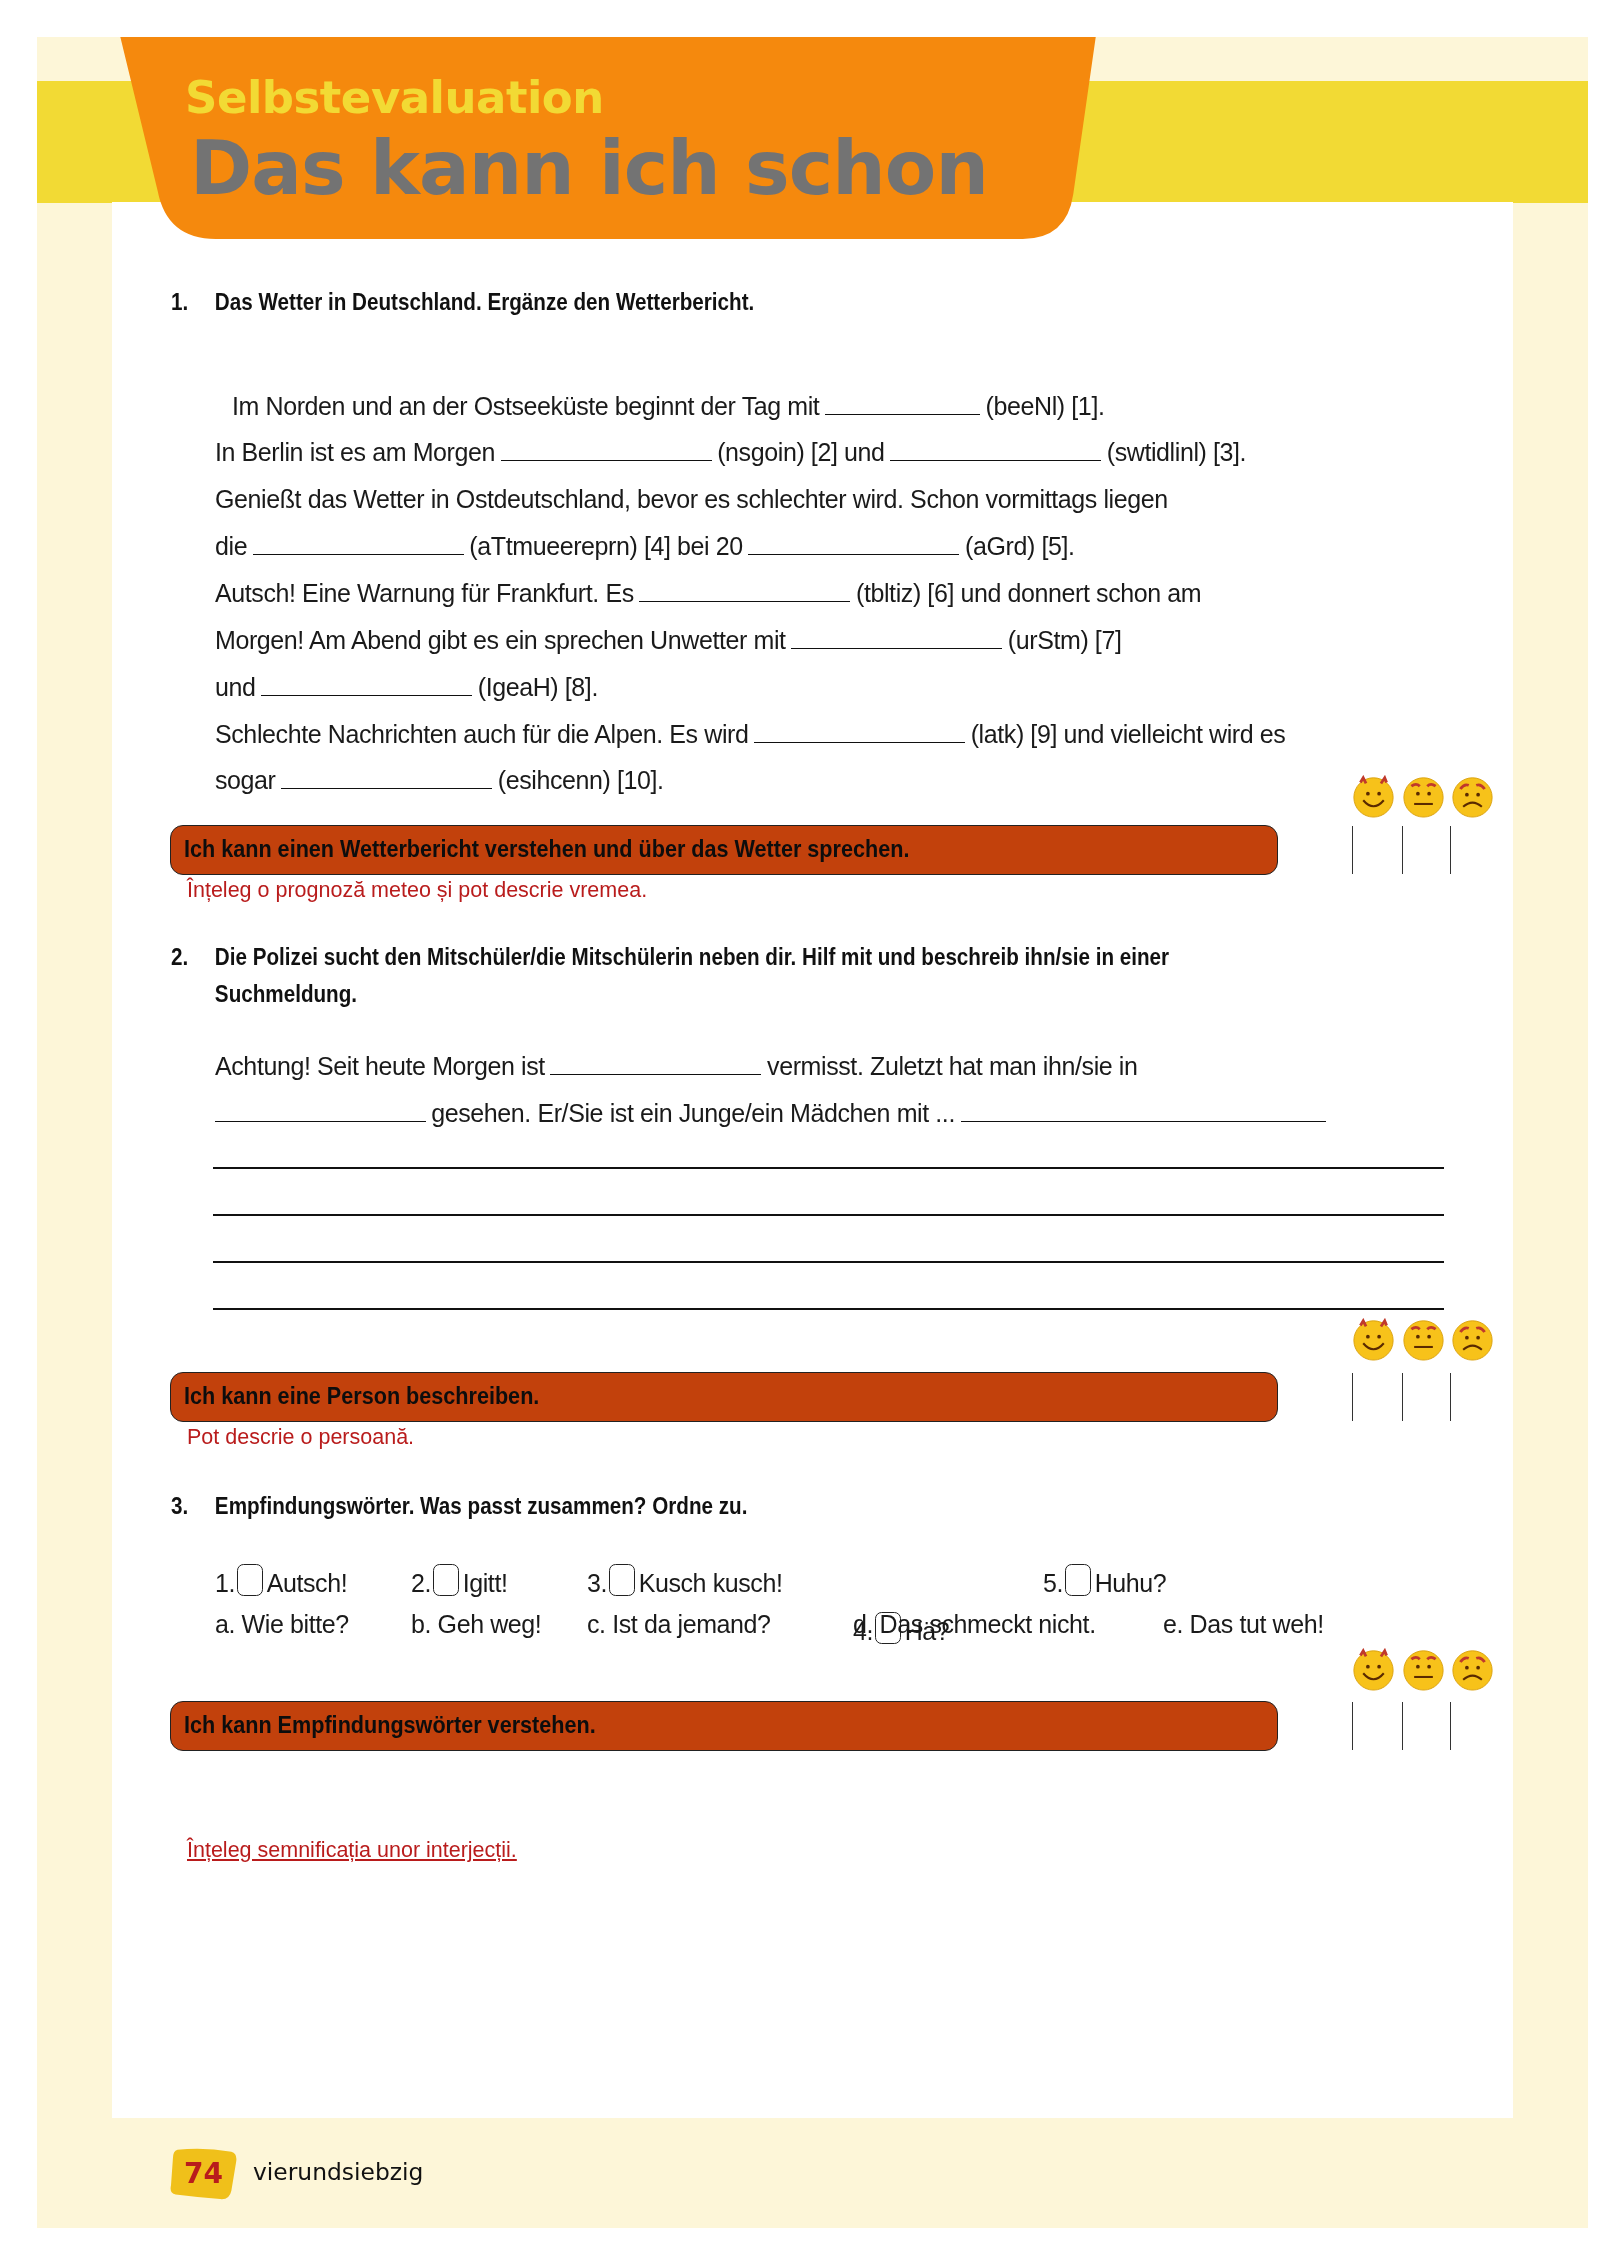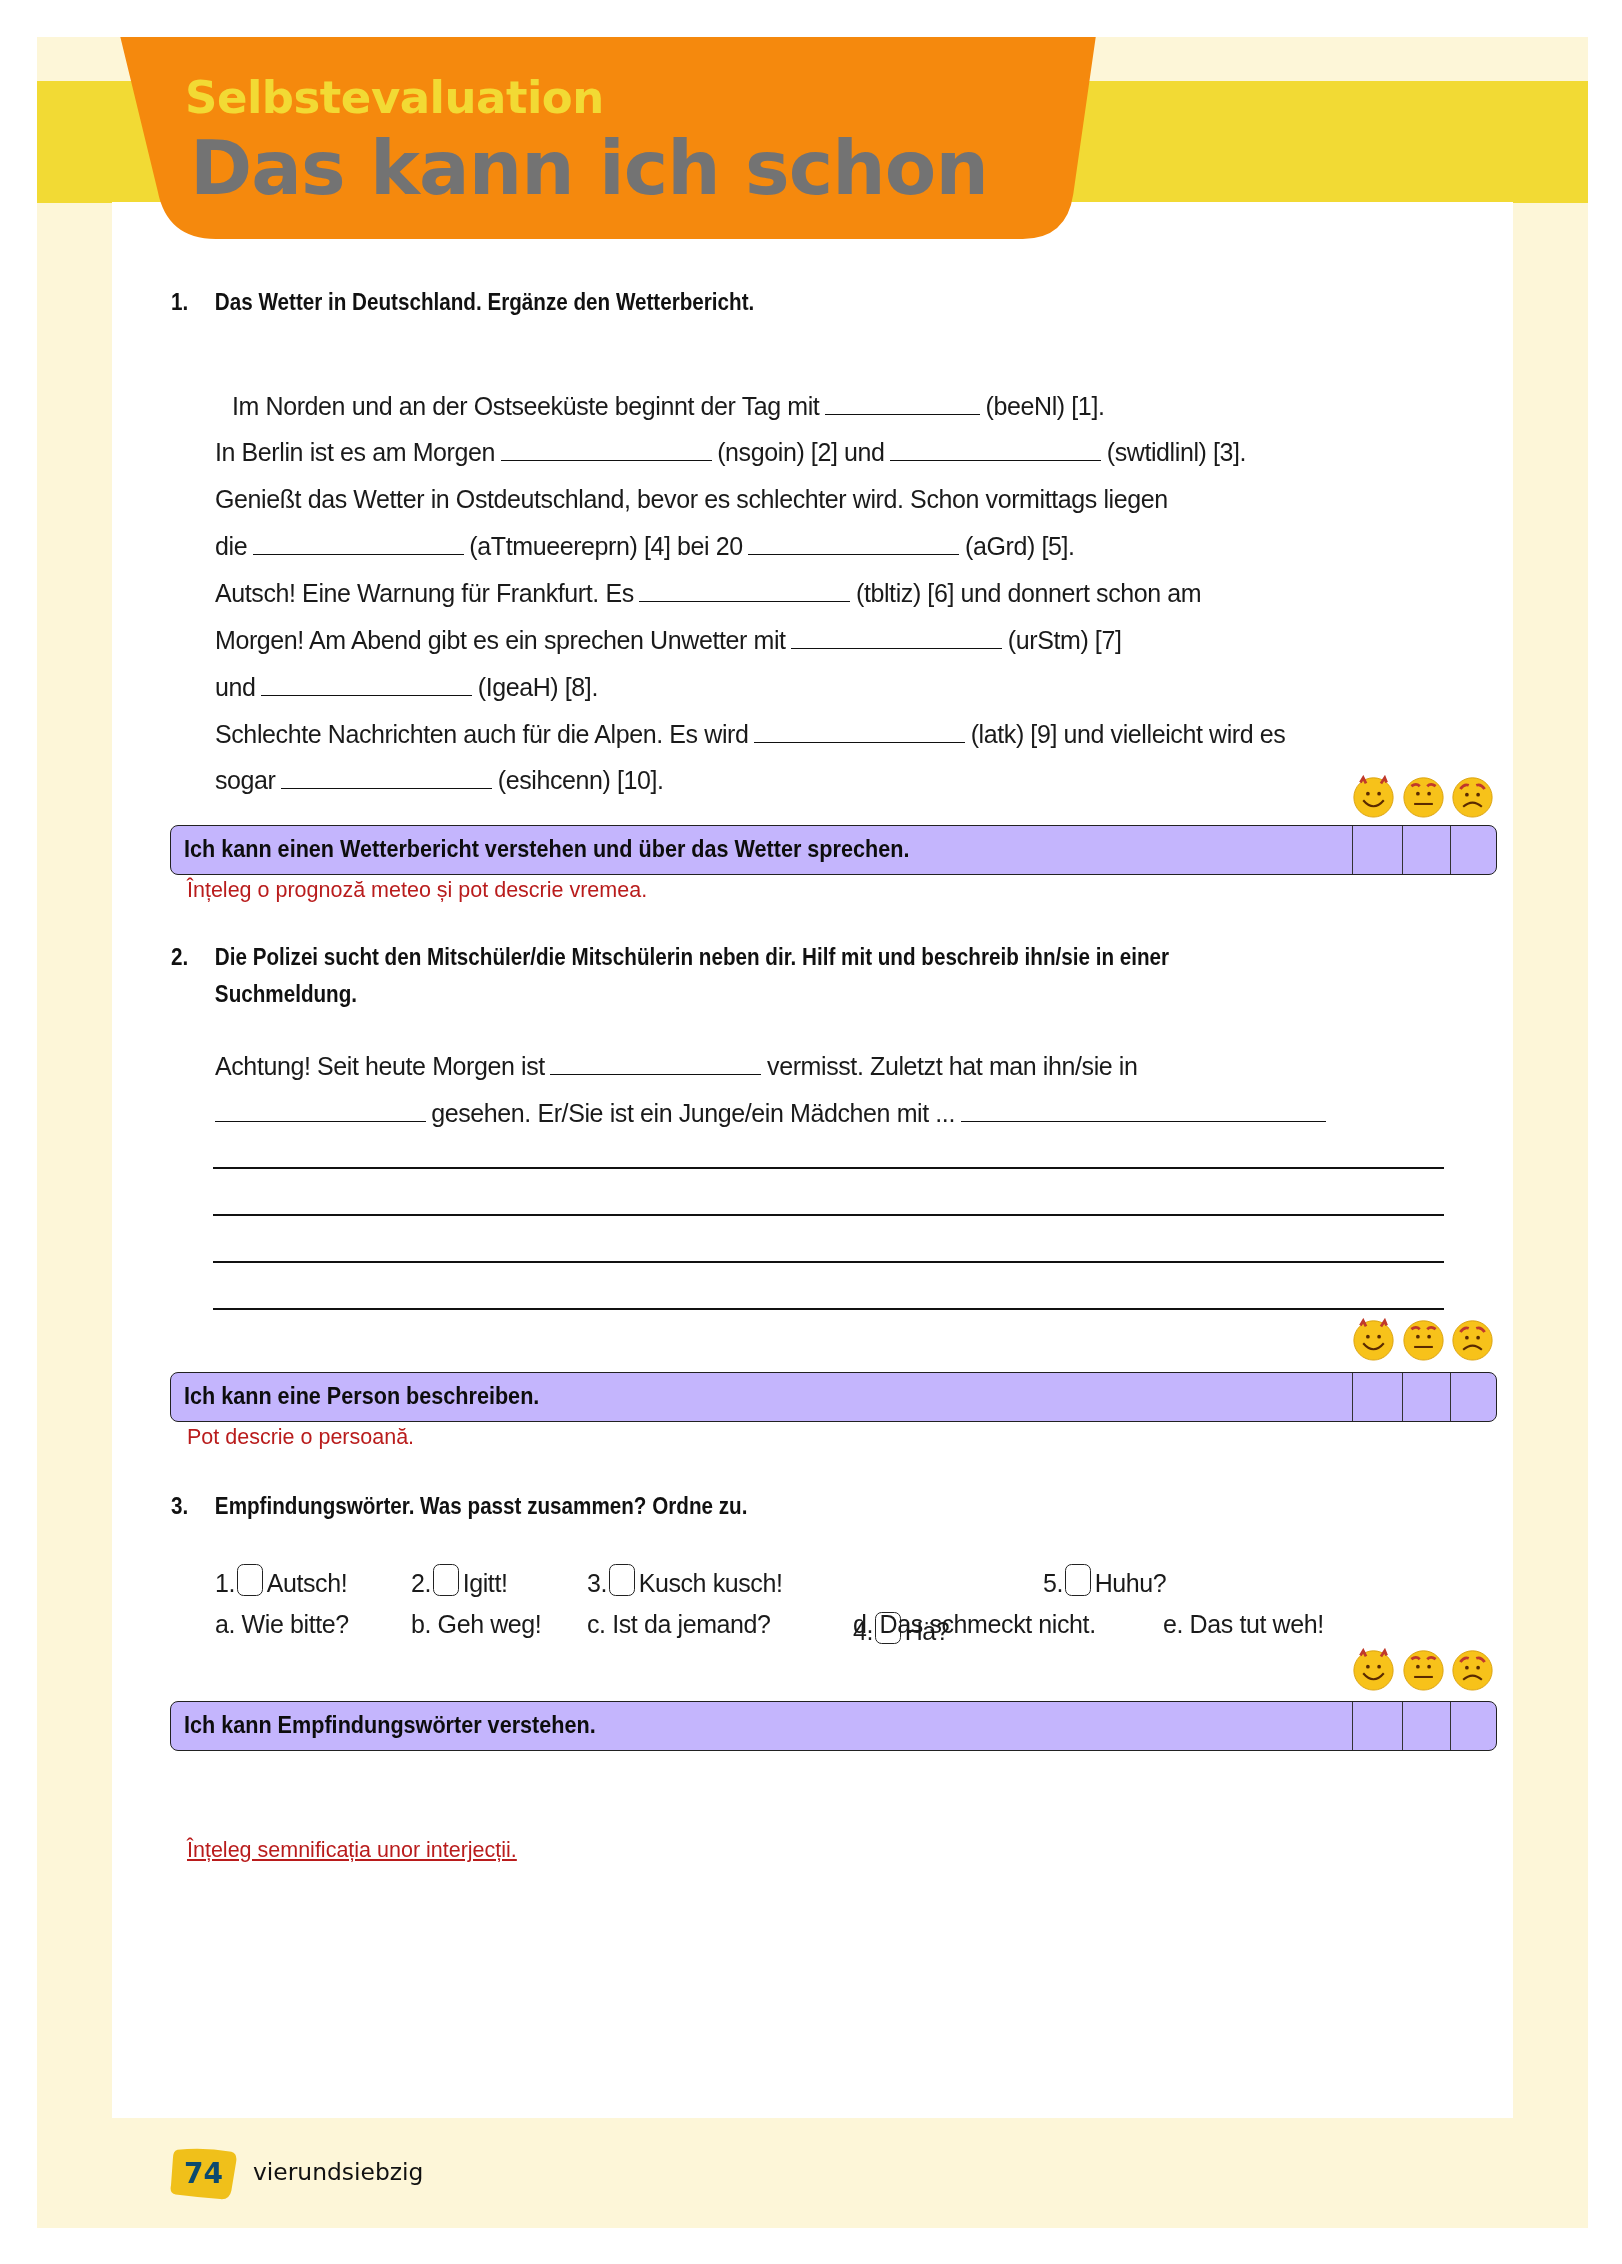--- a/index.html
+++ b/index.html
@@ -42,22 +42,22 @@
   .blank {
     display: inline-block; border-bottom: 1.9px solid #111; height: 20.6px; vertical-align: baseline;
     margin: 0 5.6px;
   }
   .blank.w165 { width: 155px; }
   .blank.w225 { width: 211px; }
   .blank.w390 { width: 365px; }
   .full-line { height: 0; border-top: 2.3px solid #111; left: 213px; width: 1231px; }
 
   .rating-box {
-    left: 170px; width: 1327px; height: 50px; border: 1.7px solid #222; border-radius: 8px;
-    box-sizing: border-box; background: #c4b5fd;
+    left: 170px; width: 1108px; height: 50px; border: 1.7px solid #222; border-radius: 13px;
+    box-sizing: border-box; background: #c2410c;
   }
   .rating-label {
     position: absolute; left: 13px; top: 9.4px; font-family: "Liberation Sans", sans-serif;
     font-weight: bold; font-size: 24px; white-space: nowrap; color: #0d0d0d;
     transform: scaleX(0.9); transform-origin: left top;
   }
   .cell { position: absolute; top: 0; bottom: 0; width: 0; border-left: 1.5px solid #333; }
   .cell-click { position: absolute; top: 0; bottom: 0; }
   .rating-sub {
     left: 187px; font-family: "Liberation Sans", sans-serif; font-size: 21.5px; color: #b91c1c;
@@ -69,21 +69,21 @@
   .chk {
     display: inline-block; width: 26px; height: 32px; border: 1.9px solid #222; border-radius: 6.6px;
     box-sizing: border-box; vertical-align: -3.7px; margin: 0 3.7px 0 1.9px; background: #fff;
   }
 
   .page-badge {
     left: 170px; top: 2148px; width: 67px; height: 52px;
   }
   .page-num {
     position: absolute; left: 0; top: 0; width: 67px; height: 52px; text-align: center;
-    line-height: 52px; font-family: "DejaVu Sans", sans-serif; font-weight: bold; font-size: 28px; color: #0c4a6e;
+    line-height: 52px; font-family: "DejaVu Sans", sans-serif; font-weight: bold; font-size: 28px; color: #b91c1c;
   }
   .page-word {
     left: 253px; top: 2158px; font-family: "DejaVu Sans", sans-serif; font-size: 23.4px; color: #111;
   }
 </style>
 </head>
 <body>
 
 <div class="abs cream frame-outer"></div>
 <div class="abs yellow-band"></div>

